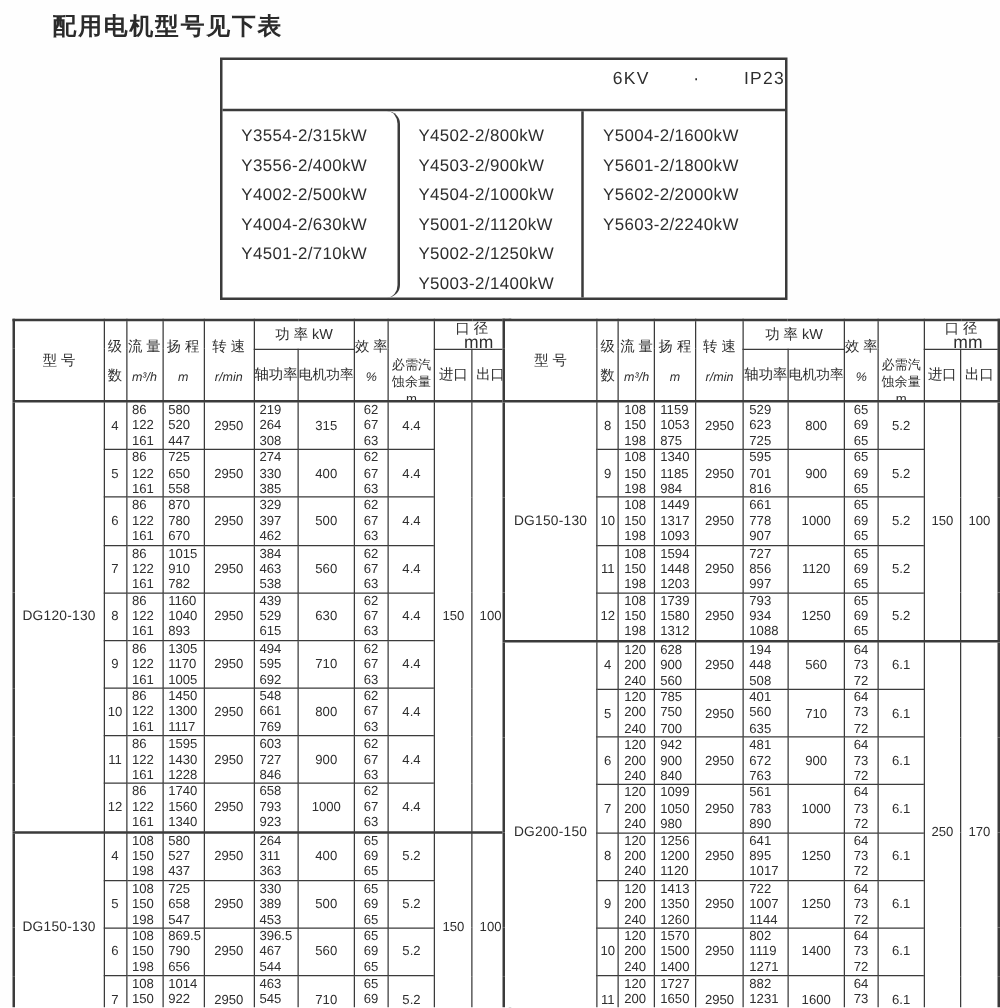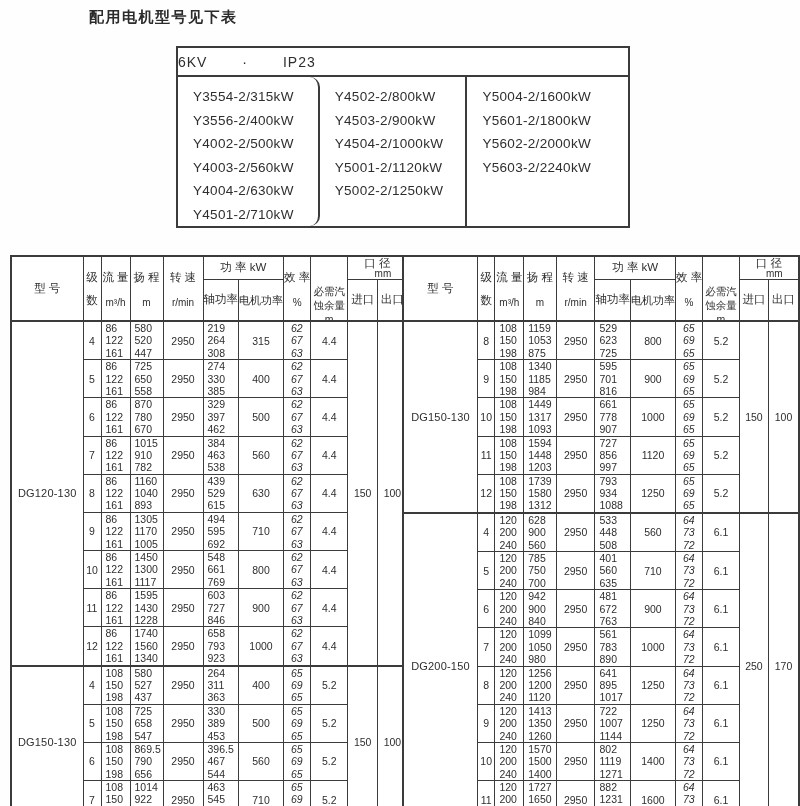--- a/index.html
+++ b/index.html
@@ -7,30 +7,30 @@
   body {
     width:800px; height:806px;
     font-family:"Liberation Sans","DejaVu Sans",sans-serif;
     color:#2e2e2e;
   }
   .page { position:relative; width:800px; height:806px; background:#fefefe; overflow:hidden; }
 
   
   .doc-title {
     position:absolute; left:42px; top:8px;
-    font-size:15px; font-weight:bold; letter-spacing:1.5px; color:#2b2b2b;margin-left:47px;
+    font-size:19px; font-weight:bold; letter-spacing:1.5px; color:#2b2b2b;
   }
 
   
   .motor-table {
     position:absolute; left:176px; top:46px; width:454px;
     border:2px solid #3b3b3b; background:#fff;
   }
   .motor-header {
-    height:29px; line-height:29px; text-align:left;
+    height:41px; line-height:29px; text-align:right;
     font-size:14px; letter-spacing:1px; word-spacing:30px;
     border-bottom:2px solid #3b3b3b; color:#2e2e2e;
   }
   .motor-body { display:flex; height:149px; }
   .motor-col { border-right:2px solid #3b3b3b; padding:8px 0 0 15px; }
   .motor-col:nth-child(1){ width:143px;border-radius:10px; }
   .motor-col:nth-child(2){ width:149px; }
   .motor-col:nth-child(3){ width:162px; border-right:none; }
   .motor-line { font-size:13.5px; line-height:23.5px; letter-spacing:0.3px; white-space:nowrap; }
 
@@ -45,60 +45,60 @@
   #spec-right { left:402px; }
   .spec-table th, .spec-table td {
     border:1px solid #3b3b3b; padding:0; font-weight:normal;
     overflow:hidden; white-space:nowrap;
   }
   .spec-table thead tr:first-child th { height:23px; }
   .spec-table thead tr:last-child  th { height:42px; }
   .spec-table th { font-size:11.5px; text-align:center; vertical-align:middle; }
   .hdr2 { height:46px; display:flex; flex-direction:column; justify-content:space-between;
           align-items:center; padding:4px 0; }
-  .hdr2 .unit { font-size:10px; }
+  .hdr2 .unit { font-size:10px;font-style:italic; }
   .hdr3 { height:46px; display:flex; flex-direction:column; justify-content:space-between;
           align-items:center; padding:19px 0; font-size:10.5px; }
   .hdr-dia { display:flex; flex-direction:column; align-items:center; }
   .hdr-dia .lbl { line-height:12px; font-size:11.5px; }
-  .hdr-dia .unit { line-height:9px; font-size:10px;margin-left:11px; }
+  .hdr-dia .unit { line-height:9px; font-size:14px;margin-left:11px; }
   .hdr-2line { display:flex; flex-direction:row; align-items:center; line-height:12px; font-size:11px; }
 
   .spec-table tbody tr { height:38px; }
   tbody.spec-section { border-top:2px solid #3b3b3b; }
   .spec-table td { text-align:center; vertical-align:middle; }
   td.tri { text-align:left; padding-left:4px; vertical-align:middle; }
   td.tri div { height:12.4px; line-height:12.4px; }
-  td.eff { padding-left:7px;font-style:italic; }
+  td.eff { padding-left:7px; }
   td.model-cell { font-size:11px; letter-spacing:0.2px; }
 </style>
 </head>
 <body>
 
 <div class="page">
 
   <div class="doc-title">配用电机型号见下表</div>
 
   <div class="motor-table">
     <div class="motor-header">6KV · IP23</div>
     <div class="motor-body" id="motor-body">
         <div class="motor-col">
           <div class="motor-line">Y3554-2/315kW</div>
           <div class="motor-line">Y3556-2/400kW</div>
           <div class="motor-line">Y4002-2/500kW</div>
-          <div class="motor-line">Y4003-2/560kW</div>
           <div class="motor-line">Y4004-2/630kW</div>
           <div class="motor-line">Y4501-2/710kW</div>
         </div>
         <div class="motor-col">
           <div class="motor-line">Y4502-2/800kW</div>
           <div class="motor-line">Y4503-2/900kW</div>
           <div class="motor-line">Y4504-2/1000kW</div>
           <div class="motor-line">Y5001-2/1120kW</div>
           <div class="motor-line">Y5002-2/1250kW</div>
+          <div class="motor-line">Y5003-2/1400kW</div>
         </div>
         <div class="motor-col">
           <div class="motor-line">Y5004-2/1600kW</div>
           <div class="motor-line">Y5601-2/1800kW</div>
           <div class="motor-line">Y5602-2/2000kW</div>
           <div class="motor-line">Y5603-2/2240kW</div>
         </div>
       </div>
   </div>
 
@@ -744,21 +744,21 @@
             <div>200</div>
             <div>240</div>
           </td>
           <td class="tri">
             <div>628</div>
             <div>900</div>
             <div>560</div>
           </td>
           <td class="mid">2950</td>
           <td class="tri">
-            <div>533</div>
+            <div>194</div>
             <div>448</div>
             <div>508</div>
           </td>
           <td class="mid">560</td>
           <td class="tri eff">
             <div>64</div>
             <div>73</div>
             <div>72</div>
           </td>
           <td class="mid">6.1</td>

